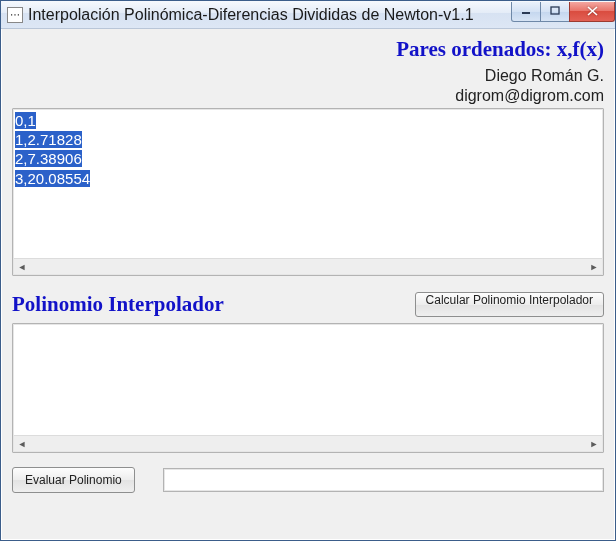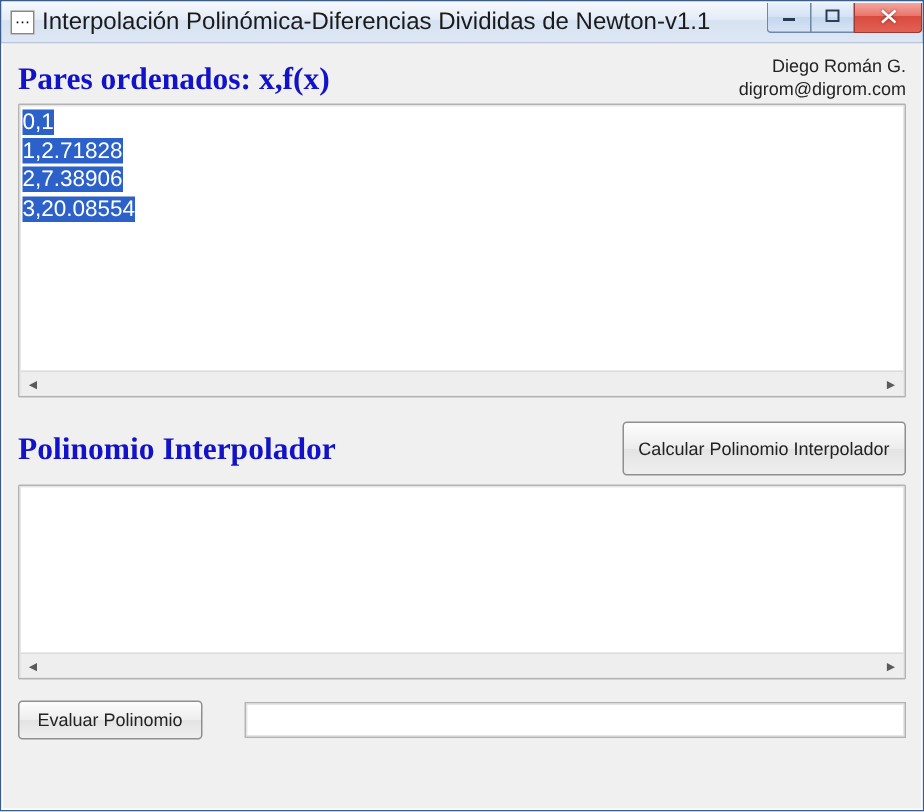--- a/index.html
+++ b/index.html
@@ -65,47 +65,47 @@
   }
   .win-btn.close svg { filter: drop-shadow(0 0 1px rgba(0,0,0,.4)); }
   .client {
     flex: 1;
     background: #f0f0f0;
     border: 1px solid #fff;
     border-top: none;
     padding: 6px 10px 10px 10px;
     display: flex; flex-direction: column;
   }
-  .row1 { display: flex; align-items: flex-end; }
+  .row1 { display: flex; align-items: flex-end; flex-direction: column; }
   .heading {
     font-family: "Times New Roman", serif;
     font-size: 21px;
     font-weight: bold;
     color: #1212c8;
     margin: 2px 0 2px 0;
   }
   .credits {
     margin-left: auto;
     text-align: right;
-    font-size: 12px;
+    font-size: 16px;
     color: #222;
     line-height: 1.25;
     padding-top: 2px;
   }
   .textbox {
     width: 100%;
     background: #fff;
     border: 1px solid #b3b3b3;
     border-radius: 1px;
     box-shadow: inset 0 0 0 1px #e6e6e6;
     font-family: Tahoma, "Segoe UI", sans-serif;
     overflow: hidden;
     position: relative;
   }
-  .pairs-box { height: 196px; margin-top: 2px; }
+  .pairs-box { height: 168px; margin-top: 2px; }
   .pairs-content {
     padding: 2px 2px;
     font-size: 15px;
     line-height: 1.28;
     height: calc(100% - 17px);
     overflow: hidden;
   }
   .pairs-content .sel {
     display: inline;
     background: #2b61c9;
@@ -119,37 +119,37 @@
     display: flex;
   }
   .hscroll .arrow {
     width: 16px; height: 100%;
     display: flex; align-items: center; justify-content: center;
     color: #5b5b5b;
     font-size: 9px;
   }
   .hscroll .track { flex: 1; }
   .row2 {
-    display: flex; align-items: center;
+    display: flex; 
     margin-top: 16px;
     gap: 10px;
   }
   .row2 .heading { margin: 0; }
   .btn {
     font-family: "Segoe UI", Tahoma, sans-serif;
     font-size: 12px;
     color: #222;
     padding: 5px 12px;
     background: linear-gradient(to bottom, #fdfdfd 0%, #ededed 50%, #e3e3e3 51%, #efefef 100%);
     border: 1px solid #8e8f8f;
     border-radius: 3px;
     cursor: default;
     white-space: nowrap;
   }
-  .btn.calc { margin-left: auto; padding: 10px 10px; }
+  .btn.calc { margin-left: auto; padding: 0 10px; }
   .poly-box { height: 130px; margin-top: 6px; }
   .poly-content { height: calc(100% - 17px); padding: 2px; }
   .row3 {
     display: flex; align-items: center;
     margin-top: 14px;
     gap: 28px;
   }
   .eval-input {
     flex: 1;
     height: 24px;

